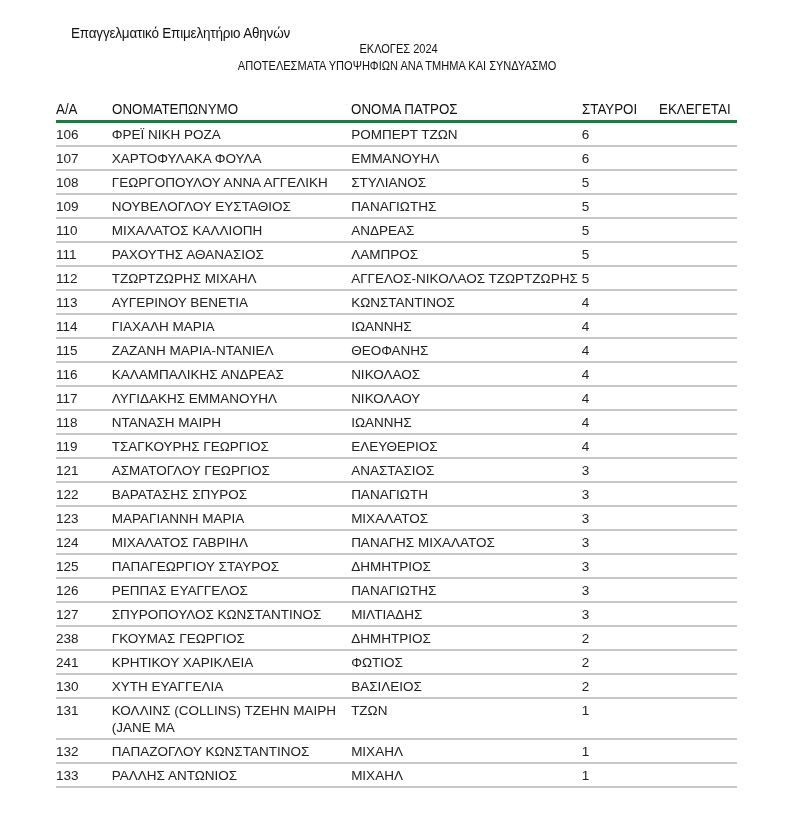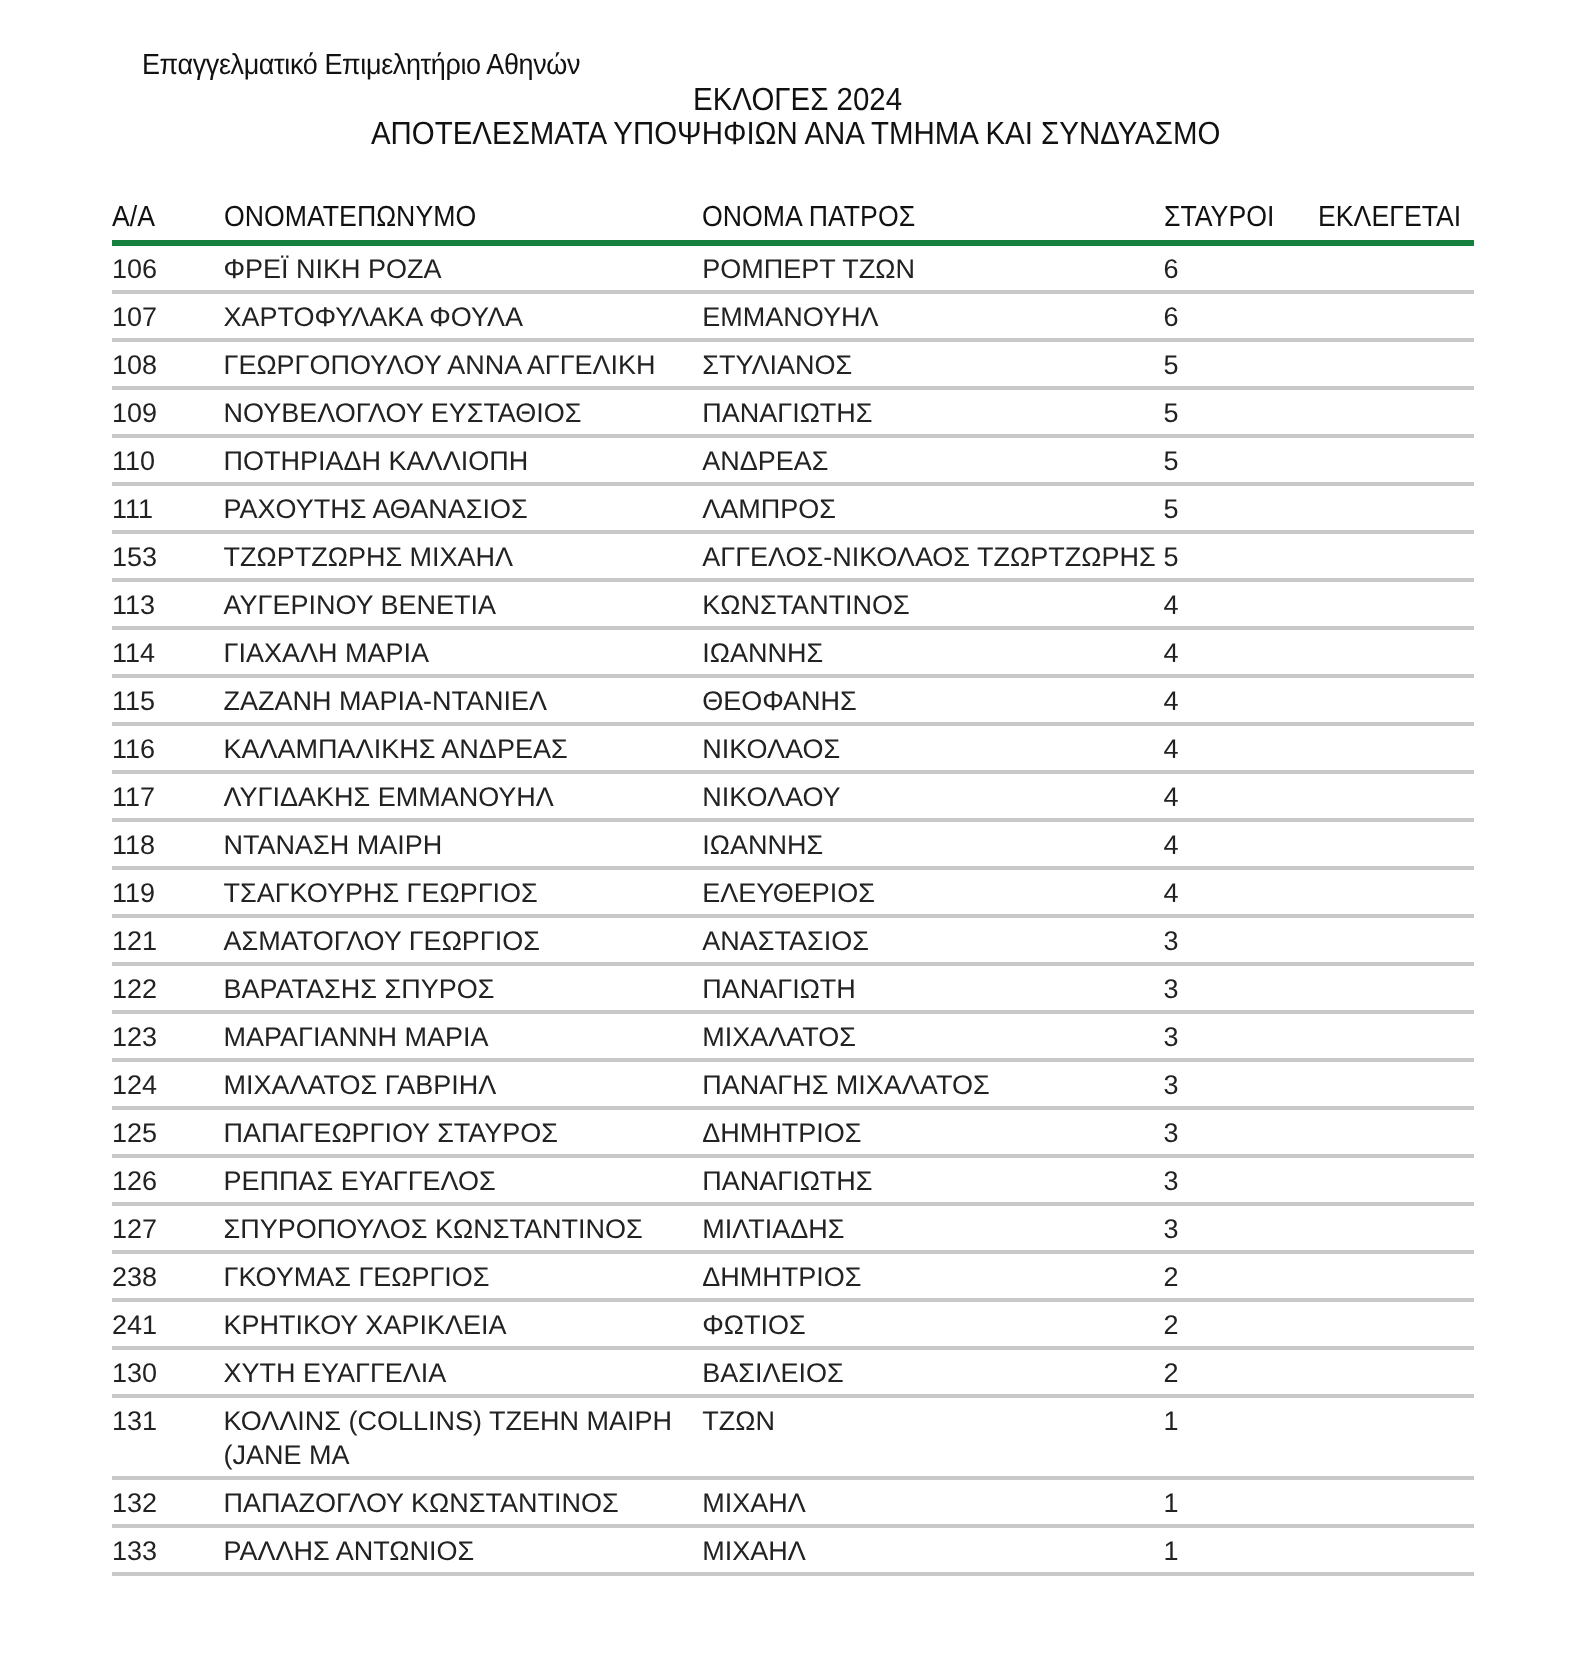--- a/index.html
+++ b/index.html
@@ -1,21 +1,21 @@
 <!DOCTYPE html>
 <html><head>
   <meta charset="utf-8">
   <style>
     html, body { margin: 0; padding: 0; background: #ffffff; }
     body { width: 795px; height: 830px; position: relative; overflow: hidden;
            font-family: "Liberation Sans", "DejaVu Sans", sans-serif; color: #1a1a1a; }
     .org { position: absolute; left: 71px; top: 25px; font-size: 14.5px; font-weight: 500;
            letter-spacing: -0.2px; transform: scaleX(0.93); transform-origin: left top; color: #111; }
     .title1, .title2 { position: absolute; left: 0; width: 795px; text-align: center;
-           font-size: 16px; color: #111; }
+           font-size: 12px; color: #111; }
     .title1 { top: 42px; left: 0px; }
     .title2 { top: 59px; left: 0px; }
     .title1 span, .title2 span { display: inline-block; transform: scaleX(0.92); }
     .title1 span { margin-left: 2px; }
     table { position: absolute; left: 56px; top: 99px; border-collapse: separate; border-spacing: 0; width: 681px; }
     th { font-weight: normal; text-align: left; font-size: 14.5px; padding: 0 0 3px 0; color: #111;
          border-bottom: 3px solid #15803d; height: 18px; vertical-align: bottom; white-space: nowrap; }
     th span { display: inline-block; transform: scaleX(0.92); transform-origin: left center; }
     td { font-size: 13.5px; padding: 3px 0 2px 0; vertical-align: top; color: #222;
          border-bottom: 2px solid #c8c8c8; line-height: 17px; }
@@ -68,34 +68,34 @@
       </tr>
       <tr>
         <td class="c-aa">109</td>
         <td class="c-name">ΝΟΥΒΕΛΟΓΛΟΥ ΕΥΣΤΑΘΙΟΣ</td>
         <td class="c-father">ΠΑΝΑΓΙΩΤΗΣ</td>
         <td class="c-votes">5</td>
         <td class="c-elect"></td>
       </tr>
       <tr>
         <td class="c-aa">110</td>
-        <td class="c-name">ΠΟΤΗΡΙΑΔΗ ΚΑΛΛΙΟΠΗ</td>
+        <td class="c-name">ΜΙΧΑΛΑΤΟΣ ΚΑΛΛΙΟΠΗ</td>
         <td class="c-father">ΑΝΔΡΕΑΣ</td>
         <td class="c-votes">5</td>
         <td class="c-elect"></td>
       </tr>
       <tr>
         <td class="c-aa">111</td>
         <td class="c-name">ΡΑΧΟΥΤΗΣ ΑΘΑΝΑΣΙΟΣ</td>
         <td class="c-father">ΛΑΜΠΡΟΣ</td>
         <td class="c-votes">5</td>
         <td class="c-elect"></td>
       </tr>
       <tr>
-        <td class="c-aa">153</td>
+        <td class="c-aa">112</td>
         <td class="c-name">ΤΖΩΡΤΖΩΡΗΣ ΜΙΧΑΗΛ</td>
         <td class="c-father">ΑΓΓΕΛΟΣ-ΝΙΚΟΛΑΟΣ ΤΖΩΡΤΖΩΡΗΣ</td>
         <td class="c-votes">5</td>
         <td class="c-elect"></td>
       </tr>
       <tr>
         <td class="c-aa">113</td>
         <td class="c-name">ΑΥΓΕΡΙΝΟΥ ΒΕΝΕΤΙΑ</td>
         <td class="c-father">ΚΩΝΣΤΑΝΤΙΝΟΣ</td>
         <td class="c-votes">4</td>

